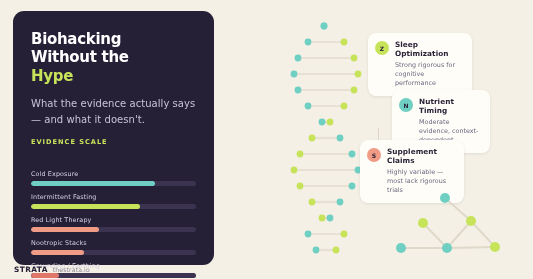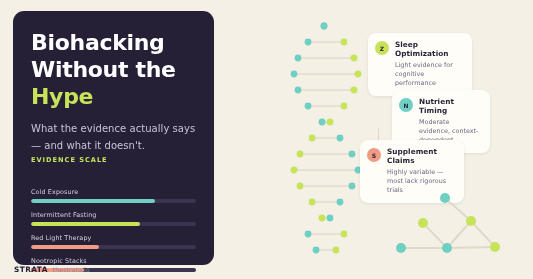--- a/index.html
+++ b/index.html
@@ -11,30 +11,30 @@
   }
   .stage { position:absolute; inset:0; }
 
   
   .panel {
     position:absolute; left:13px; top:11px; width:201px; height:254px;
     background:#262037; border-radius:11px;
   }
   .panel-inner { padding:19px 18px 0 18px; }
   .title {
-    font-size:22px; font-weight:bold; color:#ffffff;
+    font-size:15px; font-weight:bold; color:#ffffff;
     line-height:1.22; letter-spacing:-0.3px;
   }
   .title .accent { color:#c6e35a; display:block; }
   .subtitle {
     margin-top:11px; font-size:10px; color:#c9c3d6;
     line-height:1.62; letter-spacing:0.05px;
   }
   .scale-label {
-    margin-top:2px; font-size:6.6px; font-weight:bold;
+    margin-top:10px; font-size:6.6px; font-weight:bold;
     color:#c6e35a; letter-spacing:1.0px;
   }
   .bars { margin-top:24px; }
   .bar-row { margin-bottom:7.4px; }
   .bar-name {
     font-size:6.4px; color:#d6d1e0; margin-bottom:3px;
     letter-spacing:0.12px;
   }
   .bar-track {
     height:4.6px; width:165px; background:#3b3350; border-radius:3px;
@@ -193,21 +193,21 @@
       </svg>
   </div>
 
   <div class="connector conn-1"></div>
   <div class="connector conn-2"></div>
 
   <div class="card card-1">
     <div class="badge" style="background: rgb(198, 227, 90);">Z</div>
     <div>
       <div class="card-title">Sleep Optimization</div>
-      <div class="card-desc">Light evidence for cognitive performance</div>
+      <div class="card-desc">Strong rigorous for cognitive performance</div>
     </div>
   </div>
 
   <div class="card card-2">
     <div class="badge" style="background: rgb(111, 207, 195);">N</div>
     <div>
       <div class="card-title">Nutrient Timing</div>
       <div class="card-desc">Moderate evidence, context-dependent</div>
     </div>
   </div>

